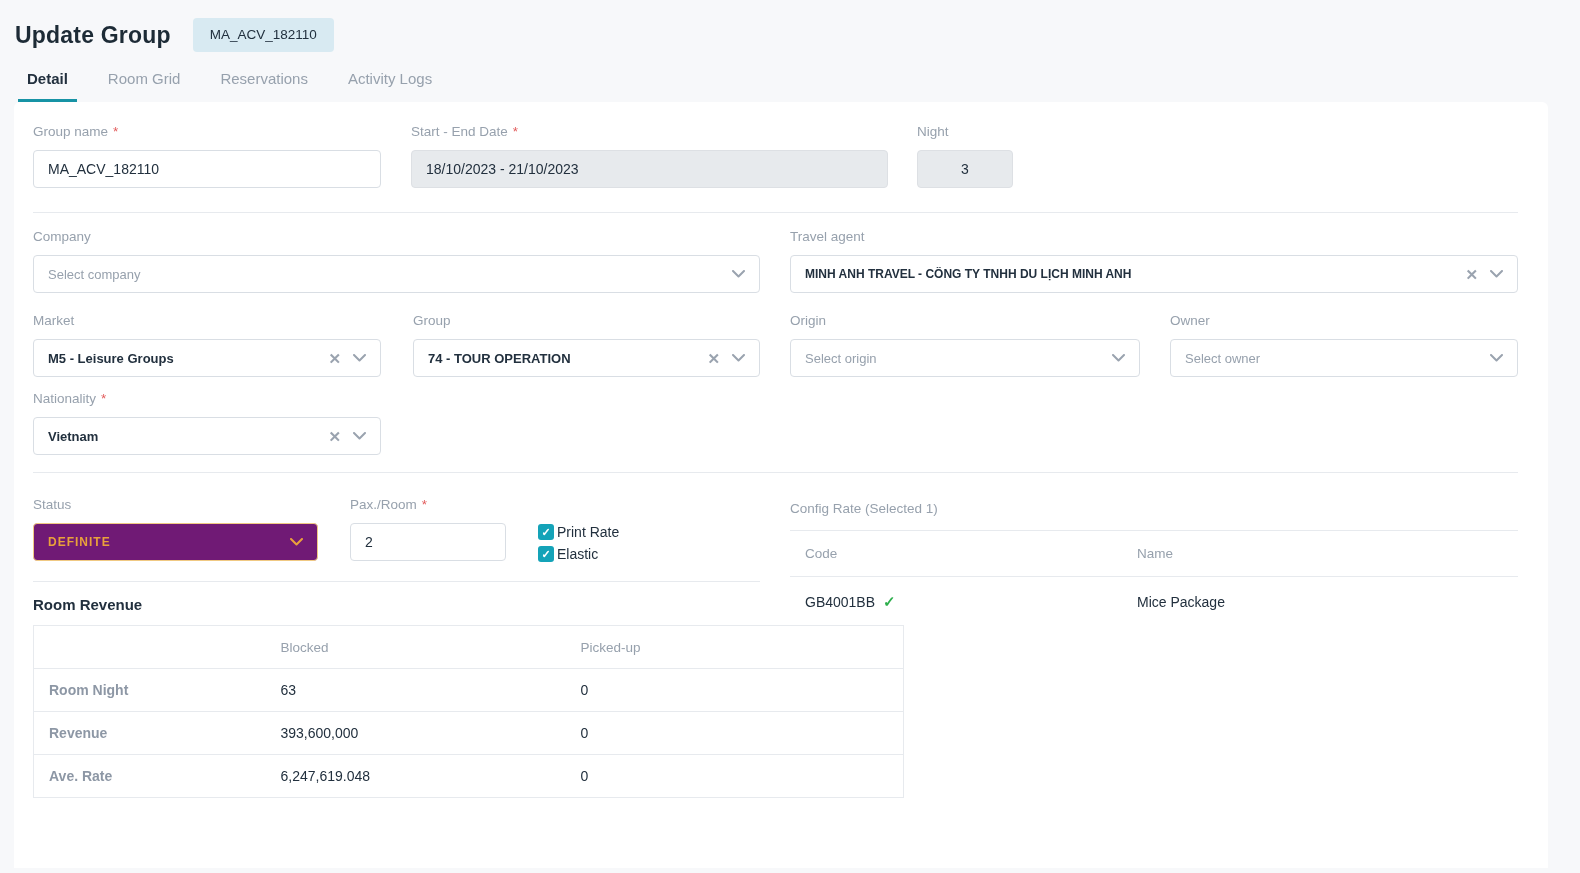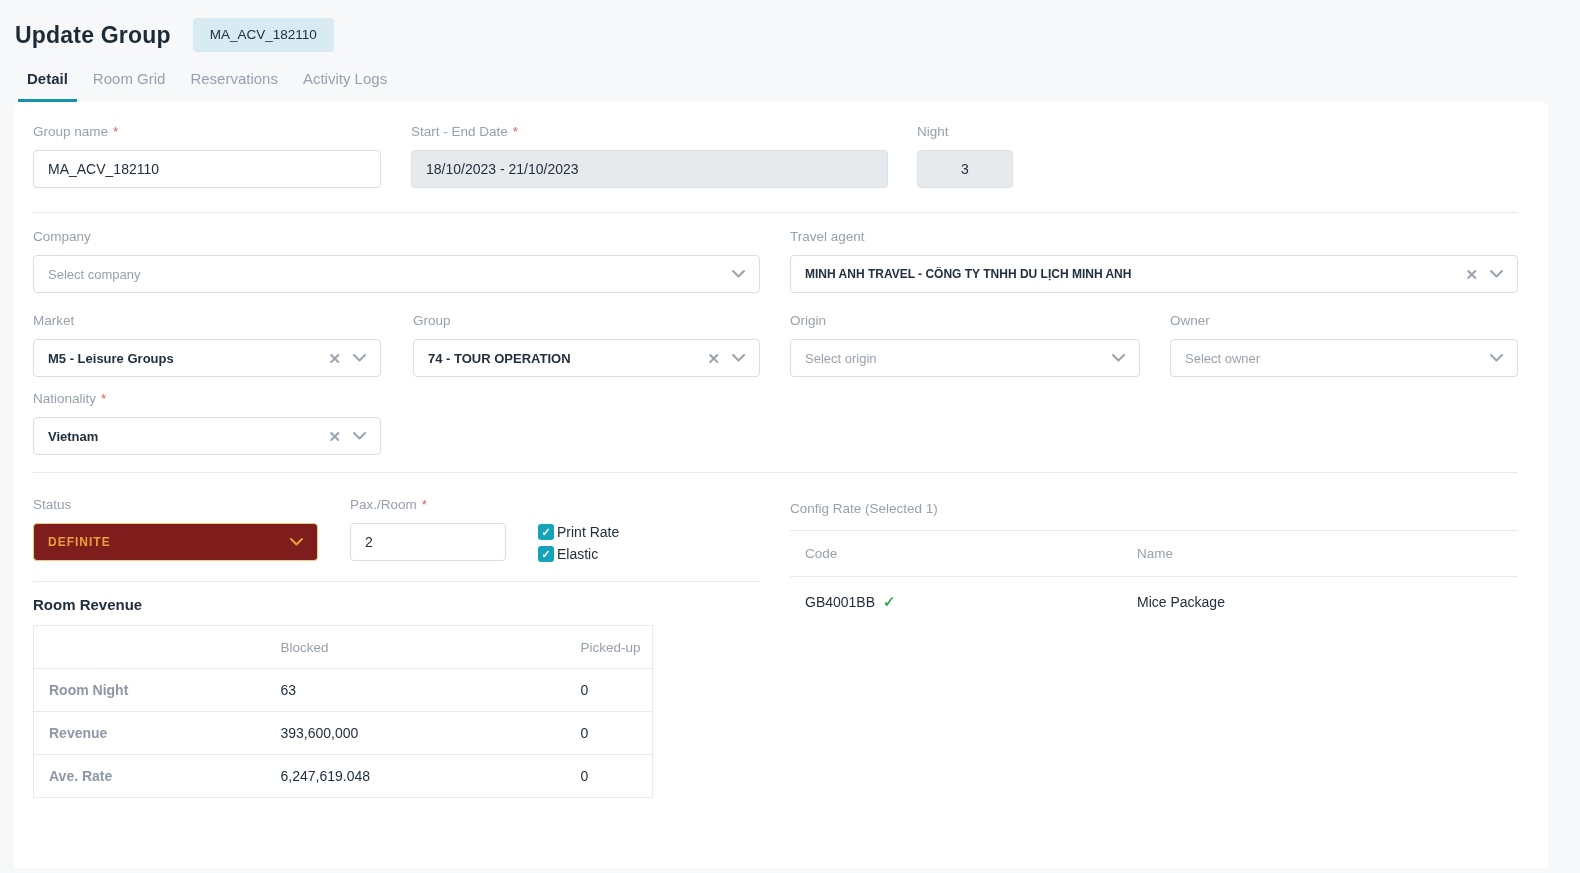--- a/index.html
+++ b/index.html
@@ -8,21 +8,21 @@
     width:1580px; height:873px; overflow:hidden;
     background:#f7f8fa;
     font-family:"Liberation Sans", sans-serif;
     color:#22303e;
   }
   
   .page-header { display:flex; align-items:center; gap:22px; padding:14px 0 0 15px; height:56px; }
   .page-title { font-size:23px; font-weight:700; margin:0; color:#1d2b36; letter-spacing:.2px; }
   .badge { background:#d8eaf2; color:#22313f; font-size:13.5px; padding:10px 17px; border-radius:4px; line-height:1; }
 
-  .tabs { display:flex; gap:7px; padding:14px 0 0 18px; }
+  .tabs { display:flex; gap:22px; padding:14px 0 0 18px; }
   .tab { font-size:15px; color:#97a1ad; padding:0 9px 12px; cursor:pointer; border-bottom:3px solid transparent; }
   .tab.active { color:#22303e; font-weight:600; border-bottom-color:#1793a5; }
 
   
   .card {
     margin-left:14px; width:1534px; min-height:766px;
     background:#fff; border-radius:6px 6px 0 0;
     padding:22px 30px 30px 19px;
   }
   .divider { border:none; border-top:1px solid #e7eaee; margin:0; }
@@ -45,42 +45,42 @@
   .selectbox {
     height:38px; width:100%; border:1px solid #d9dee4; border-radius:4px;
     display:flex; align-items:center; padding:0 14px; gap:12px; background:#fff; cursor:pointer;
   }
   .selectbox .val { flex:1; font-size:13px; font-weight:600; color:#22303e; white-space:nowrap; overflow:hidden; }
   .selectbox .ph { flex:1; font-size:13px; color:#97a1ad; }
   .clear-x { color:#9aa3af; font-size:15px; font-weight:600; line-height:1; cursor:pointer; }
   .chev { display:flex; align-items:center; cursor:pointer; }
 
   
-  .selectbox.status { background:#7f1d1d; border-color:#f0c983; }
+  .selectbox.status { background:#701a75; border-color:#f0c983; }
   .selectbox.status .val { color:#e9a13b; font-size:12px; letter-spacing:1px; font-weight:700; }
 
   
   .radio-group { display:flex; gap:36px; margin-bottom:11px; height:18px; align-items:center; }
   .radio-opt { display:flex; align-items:center; gap:8px; cursor:pointer; }
   .radio { width:16px; height:16px; border-radius:50%; position:relative; flex:none; }
   .radio.on { border:2px solid #2179e2; }
   .radio.on::after { content:""; position:absolute; top:2px; left:2px; width:8px; height:8px; border-radius:50%; background:#2179e2; }
   .radio.off { border:2px solid #cfd6de; }
   .radio-label { font-size:14px; color:#22303e; }
 
   
   .cb-stack { display:flex; flex-direction:column; gap:6px; padding-top:27px; }
   .cb-row { display:flex; align-items:center; gap:3px; cursor:pointer; }
   .cb { width:16px; height:16px; background:#14a3b8; border-radius:3px; color:#fff; font-size:11px; font-weight:700;
         display:flex; align-items:center; justify-content:center; flex:none; }
   .cb-label { font-size:14px; color:#22303e; }
 
   
   .section-title { font-size:15px; font-weight:700; color:#22303e; margin:14px 0 12px; }
-  .rev-table { width:620px; border:1px solid #e7eaee; border-collapse:collapse; }
+  .rev-table { width:871px; border:1px solid #e7eaee; border-collapse:collapse; }
   .rev-table td { border-top:1px solid #e7eaee; height:43px; padding:0 0 0 15px; vertical-align:middle; }
   .rev-table tr:first-child td { border-top:none; }
   .rev-table .hcell { color:#97a1ad; font-size:13.5px; font-weight:400; }
   .rev-table .rlabel { color:#8d97a5; font-size:14px; font-weight:700; }
   .rev-table .rval { color:#22303e; font-size:14px; }
   .col-label { width:232px; }
   .col-blocked { width:300px; }
 
   
   .cfg-title { font-size:13.5px; color:#97a1ad; margin:4px 0 14px; }

